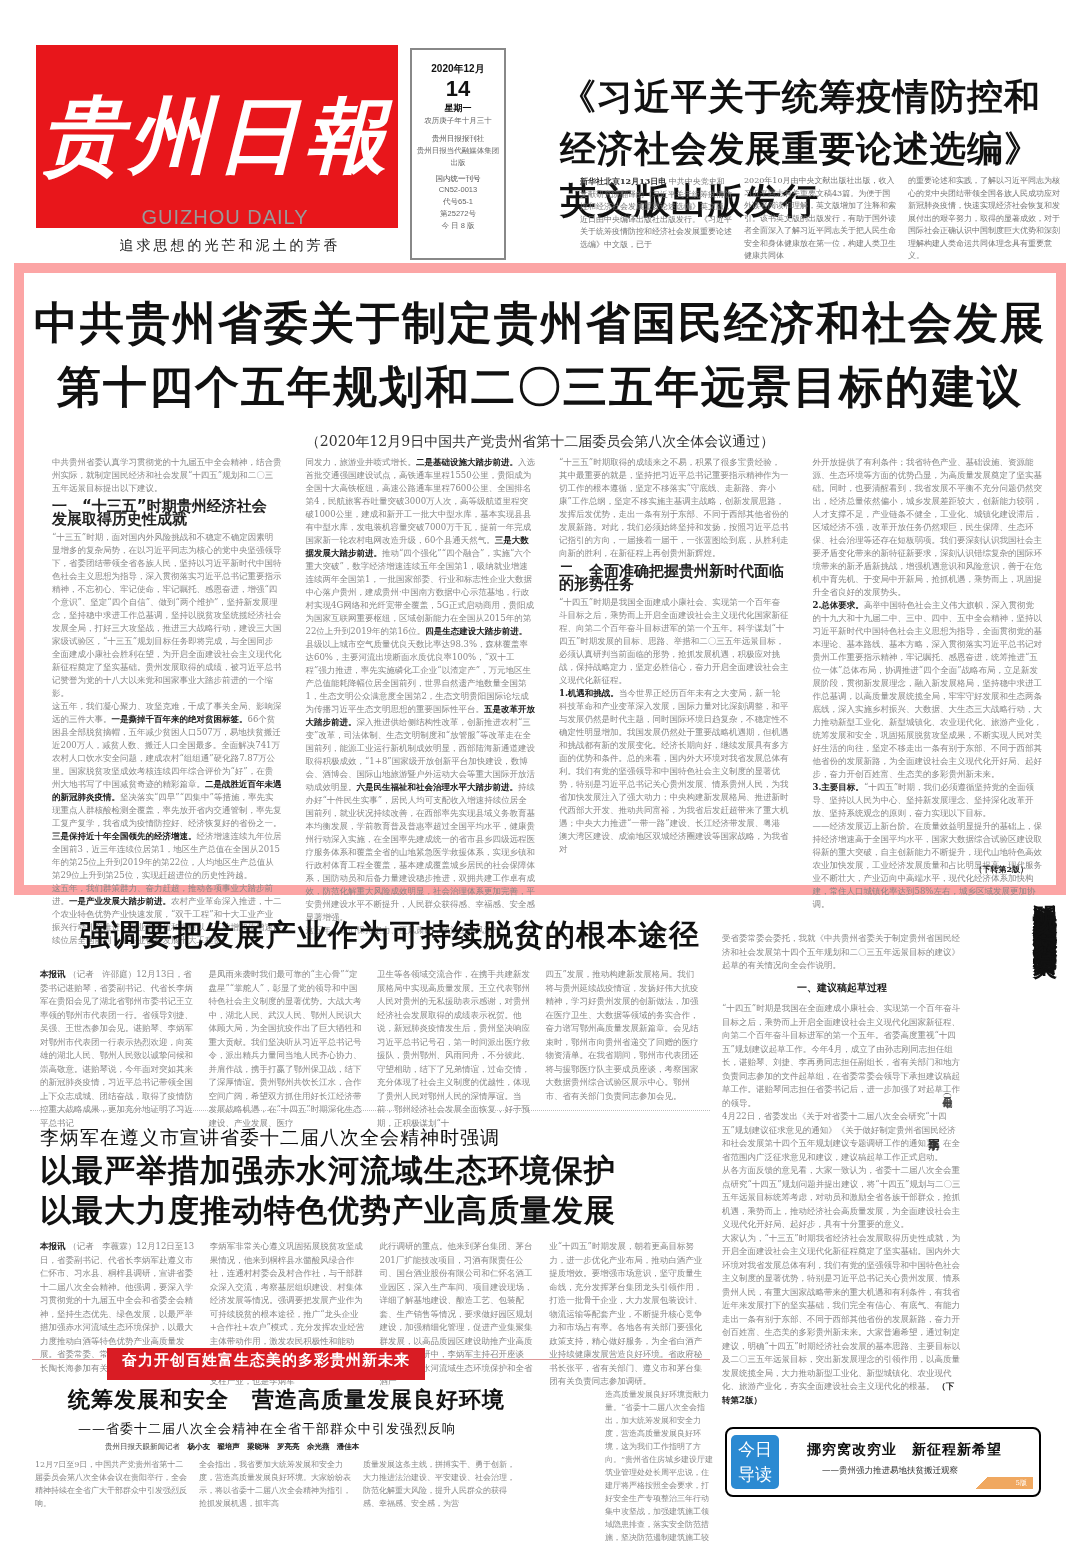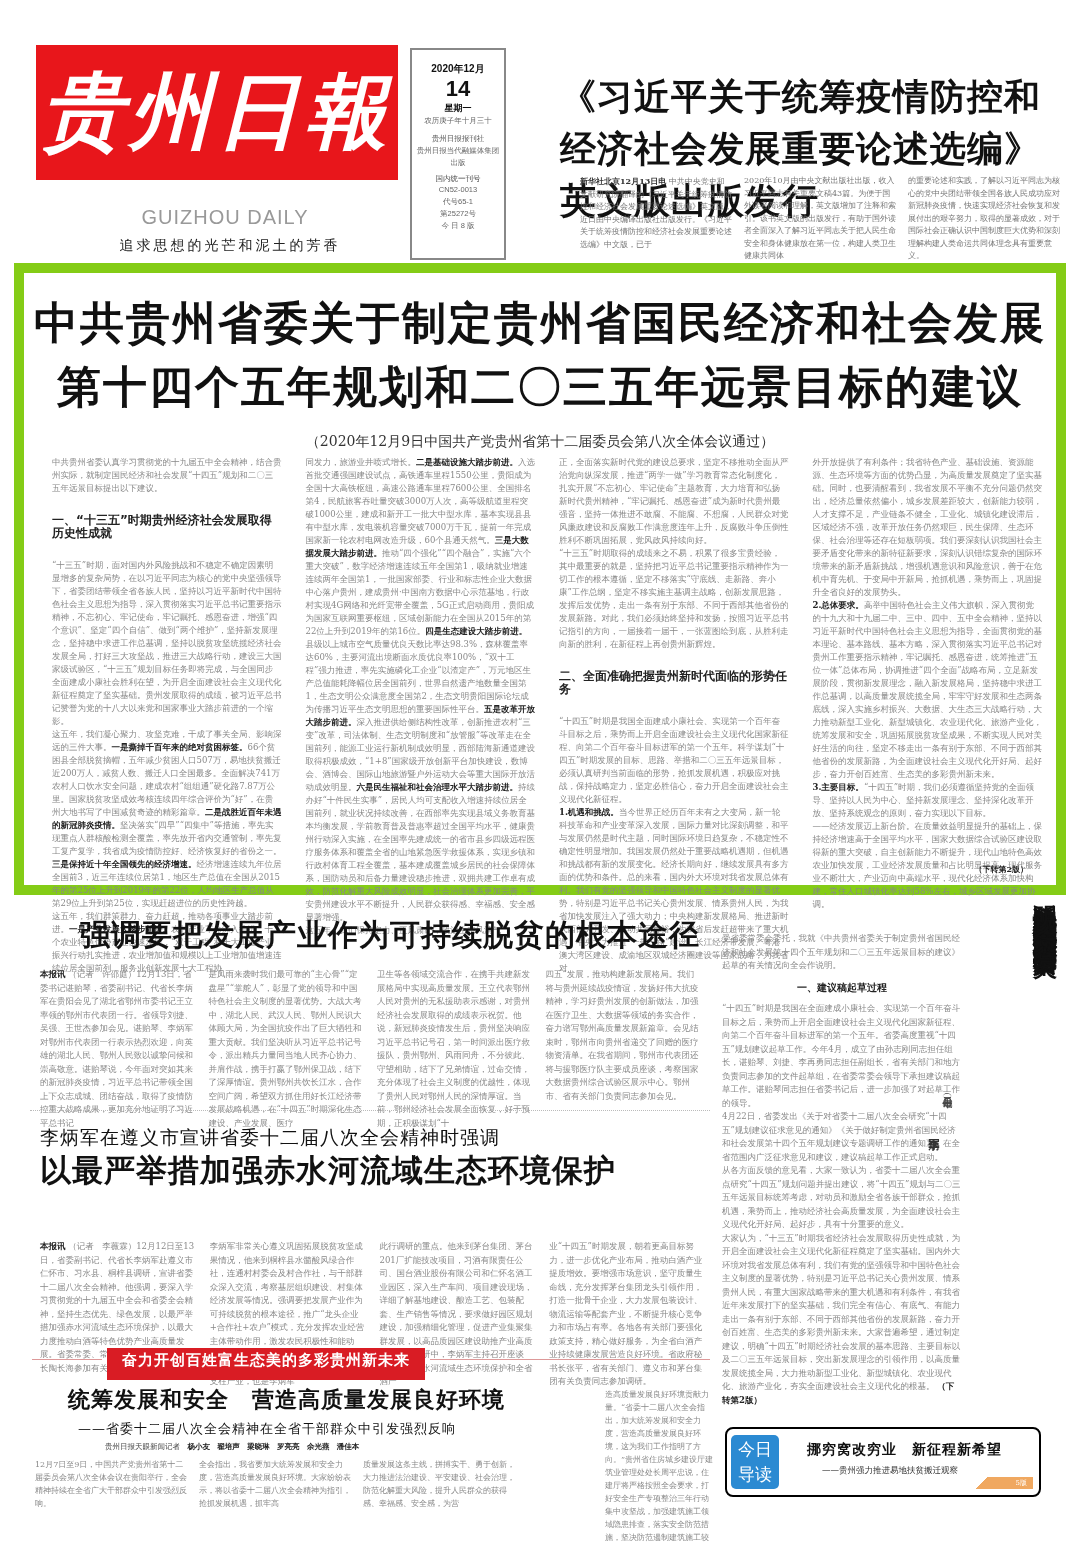--- a/index.html
+++ b/index.html
@@ -1,37 +1,37 @@
 <!DOCTYPE html>
 <html><head>
 <meta charset="utf-8">
 <style>
   * { box-sizing: border-box; margin: 0; padding: 0; }
   body { width: 1080px; height: 1542px; background: #ffffff; font-family: "DejaVu Serif", serif; color: #111; position: relative; overflow: hidden; }
   .abs { position: absolute; }
-  .masthead { left: 36px; top: 45px; width: 362px; height: 135px; background: #e8161b; display: flex; align-items: center; justify-content: center; }
+  .masthead { left: 36px; top: 45px; width: 362px; height: 183px; background: #e8161b; display: flex; align-items: center; justify-content: center; }
   .masthead-title { color: #fff; font-family: "DejaVu Serif", serif; font-weight: bold; font-size: 82px; letter-spacing: 6px; font-style: italic; }
   .english-name { left: 140px; top: 206px; width: 170px; text-align: center; font-family: "Liberation Sans", sans-serif; font-size: 20px; color: #999; letter-spacing: 1px; }
   .slogan { left: 110px; top: 237px; width: 240px; text-align: center; font-size: 14px; letter-spacing: 3px; color: #222; }
   .infobox { left: 410px; top: 48px; width: 96px; height: 212px; border: 2px solid #888; text-align: center; font-family: "Liberation Sans", sans-serif; padding-top: 12px; }
   .infobox .date { font-size: 10px; font-weight: bold; }
   .infobox .day { font-size: 22px; font-weight: bold; line-height: 26px; }
   .infobox .weekday { font-size: 9px; font-weight: bold; }
   .infobox .small { font-size: 7.5px; color: #666; line-height: 12px; }
   .infobox .pub { font-size: 7.5px; color: #555; line-height: 12px; margin-top: 6px; }
   .infobox .meta { font-size: 7.5px; color: #444; line-height: 11px; margin-top: 4px; }
   .top-headline { left: 560px; top: 70px; width: 500px; font-size: 36px; font-weight: bold; line-height: 52px; letter-spacing: 1px; }
   .top-body { left: 580px; top: 175px; width: 480px; display: grid; grid-template-columns: repeat(3, 1fr); gap: 12px; font-size: 8px; line-height: 12.5px; color: #777; }
   .top-body b { color: #333; }
-  .feature-box { left: 14px; top: 263px; width: 1052px; height: 632px; background: #84cc16; padding: 10px; }
+  .feature-box { left: 14px; top: 263px; width: 1052px; height: 632px; background: #fca5a5; padding: 10px; }
   .feature-inner { width: 100%; height: 100%; background: #fff; position: relative; }
   .feature-title { position: absolute; left: 0; top: 18px; width: 100%; text-align: center; font-family: "DejaVu Sans", sans-serif; font-weight: bold; font-size: 44px; line-height: 64px; letter-spacing: 2px; }
   .feature-sub { position: absolute; left: 0; top: 160px; width: 100%; text-align: center; font-size: 14px; color: #333; }
   .feature-body { position: absolute; left: 28px; top: 183px; width: 990px; display: grid; grid-template-columns: repeat(4, 1fr); gap: 24px; font-size: 8.5px; line-height: 13px; color: #888; }
-  .feature-body h4 { color: #222; font-size: 12px; margin: 19px 0; font-family: "DejaVu Sans", sans-serif; }
+  .feature-body h4 { color: #222; font-size: 15px; margin: 5px 0; font-family: "DejaVu Sans", sans-serif; }
   .feature-body b { color: #222; }
   .cont { position: absolute; right: 28px; bottom: 10px; font-size: 8px; font-weight: bold; color: #222; }
   .art2-title { left: 80px; top: 915px; font-size: 30px; font-weight: bold; letter-spacing: 1px; }
   .art2-body { left: 40px; top: 968px; width: 660px; display: grid; grid-template-columns: repeat(4, 1fr); gap: 14px; font-size: 8.5px; line-height: 13.5px; color: #888; }
   .art2-body b { color: #222; }
   .dotted { left: 30px; top: 1110px; width: 680px; border-top: 1px dotted #bbb; }
   .art3-kicker { left: 40px; top: 1125px; font-family: "DejaVu Sans", sans-serif; font-size: 19px; letter-spacing: 1px; }
   .art3-title { left: 40px; top: 1150px; font-size: 31px; font-weight: bold; line-height: 40px; letter-spacing: 1px; }
   .art3-body { left: 40px; top: 1240px; width: 665px; display: grid; grid-template-columns: repeat(4, 1fr); gap: 14px; font-size: 8.5px; line-height: 13.5px; color: #888; }
   .art3-body b { color: #222; }
@@ -99,21 +99,20 @@
         <h4>一、“十三五”时期贵州经济社会发展取得历史性成就</h4>
         <p>“十三五”时期，面对国内外风险挑战和不稳定不确定因素明显增多的复杂局势，在以习近平同志为核心的党中央坚强领导下，省委团结带领全省各族人民，坚持以习近平新时代中国特色社会主义思想为指导，深入贯彻落实习近平总书记重要指示精神，不忘初心、牢记使命，牢记嘱托、感恩奋进，增强“四个意识”、坚定“四个自信”、做到“两个维护”，坚持新发展理念，坚持稳中求进工作总基调，坚持以脱贫攻坚统揽经济社会发展全局，打好三大攻坚战，推进三大战略行动，建设三大国家级试验区，“十三五”规划目标任务即将完成，与全国同步全面建成小康社会胜利在望，为开启全面建设社会主义现代化新征程奠定了坚实基础。贵州发展取得的成绩，被习近平总书记赞誉为党的十八大以来党和国家事业大踏步前进的一个缩影。</p>
         <p><span>这五年，我们凝心聚力、攻坚克难，干成了事关全局、影响深远的三件大事。</span><b>一是撕掉千百年来的绝对贫困标签。</b><span>66个贫困县全部脱贫摘帽，五年减少贫困人口507万，易地扶贫搬迁近200万人，减贫人数、搬迁人口全国最多。全面解决741万农村人口饮水安全问题，建成农村“组组通”硬化路7.87万公里。国家脱贫攻坚成效考核连续四年综合评价为“好”，在贵州大地书写了中国减贫奇迹的精彩篇章。</span><b>二是战胜近百年未遇的新冠肺炎疫情。</b><span>坚决落实“四早”“四集中”等措施，率先实现重点人群核酸检测全覆盖，率先放开省内交通管制，率先复工复产复学，我省成为疫情防控好、经济恢复好的省份之一。</span><b>三是保持近十年全国领先的经济增速。</b><span>经济增速连续九年位居全国前3，近三年连续位居第1，地区生产总值在全国从2015年的第25位上升到2019年的第22位，人均地区生产总值从第29位上升到第25位，实现赶超进位的历史性跨越。</span></p>
         <p><span>这五年，我们群策群力、奋力赶超，推动各项事业大踏步前进。</span><b>一是产业发展大踏步前进。</b><span>农村产业革命深入推进，十二个农业特色优势产业快速发展，“双千工程”和十大工业产业振兴行动扎实推进，农业增加值和规模以上工业增加值增速连续位居全国前列，服务业创新发展十大工程协</span></p>
       </div>
       <div>
         <p><span>同发力，旅游业井喷式增长。</span><b>二是基础设施大踏步前进。</b><span>入选首批交通强国建设试点，高铁通车里程1550公里，贵阳成为全国十大高铁枢纽，高速公路通车里程7600公里、全国排名第4，民航旅客吞吐量突破3000万人次，高等级航道里程突破1000公里，建成和新开工一批大中型水库，基本实现县县有中型水库，发电装机容量突破7000万千瓦，提前一年完成国家新一轮农村电网改造升级，60个县通天然气。</span><b>三是大数据发展大踏步前进。</b><span>推动“四个强化”“四个融合”，实施“六个重大突破”，数字经济增速连续五年全国第1，吸纳就业增速连续两年全国第1，一批国家部委、行业和标志性企业大数据中心落户贵州，建成贵州·中国南方数据中心示范基地，行政村实现4G网络和光纤宽带全覆盖，5G正式启动商用，贵阳成为国家互联网重要枢纽，区域创新能力在全国从2015年的第22位上升到2019年的第16位。</span><b>四是生态建设大踏步前进。</b><span>县级以上城市空气质量优良天数比率达98.3%，森林覆盖率达60%，主要河流出境断面水质优良率100%，“双十工程”强力推进，率先实施磷化工企业“以渣定产”，万元地区生产总值能耗降幅位居全国前列，世界自然遗产地数量全国第1，生态文明公众满意度全国第2，生态文明贵阳国际论坛成为传播习近平生态文明思想的重要国际性平台。</span><b>五是改革开放大踏步前进。</b><span>深入推进供给侧结构性改革，创新推进农村“三变”改革，司法体制、生态文明制度和“放管服”等改革走在全国前列，能源工业运行新机制成效明显，西部陆海新通道建设取得积极成效，“1+8”国家级开放创新平台加快建设，数博会、酒博会、国际山地旅游暨户外运动大会等重大国际开放活动成效明显。</span><b>六是民生福祉和社会治理水平大踏步前进。</b><span>持续办好“十件民生实事”，居民人均可支配收入增速持续位居全国前列，就业状况持续改善，在西部率先实现县域义务教育基本均衡发展，学前教育普及普惠率超过全国平均水平，健康贵州行动深入实施，在全国率先建成统一的省市县乡四级远程医疗服务体系和覆盖全省的山地紧急医学救援体系，实现乡镇和行政村体育工程全覆盖，基本建成覆盖城乡居民的社会保障体系，国防动员和后备力量建设稳步推进，双拥共建工作卓有成效，防范化解重大风险成效明显，社会治理体系更加完善，平安贵州建设水平不断提升，人民群众获得感、幸福感、安全感显著增强。</span></p>
         <p>这五年，我们保持定力、正风肃纪，政治生态风清气</p>
       </div>
       <div>
-        <p>正，全面落实新时代党的建设总要求，坚定不移推动全面从严治党向纵深发展，推进“两学一做”学习教育常态化制度化，扎实开展“不忘初心、牢记使命”主题教育，大力培育和弘扬新时代贵州精神，“牢记嘱托、感恩奋进”成为新时代贵州最强音，坚持一体推进不敢腐、不能腐、不想腐，人民群众对党风廉政建设和反腐败工作满意度连年上升，反腐败斗争压倒性胜利不断巩固拓展，党风政风持续向好。</p>
         <p>“十三五”时期取得的成绩来之不易，积累了很多宝贵经验，其中最重要的就是，坚持把习近平总书记重要指示精神作为一切工作的根本遵循，坚定不移落实“守底线、走新路、奔小康”工作总纲，坚定不移实施主基调主战略，创新发展思路，发挥后发优势，走出一条有别于东部、不同于西部其他省份的发展新路。对此，我们必须始终坚持和发扬，按照习近平总书记指引的方向，一届接着一届干，一张蓝图绘到底，从胜利走向新的胜利，在新征程上再创贵州新辉煌。</p>
         <h4>二、全面准确把握贵州新时代面临的形势任务</h4>
         <p>“十四五”时期是我国全面建成小康社会、实现第一个百年奋斗目标之后，乘势而上开启全面建设社会主义现代化国家新征程、向第二个百年奋斗目标进军的第一个五年。科学谋划“十四五”时期发展的目标、思路、举措和二〇三五年远景目标，必须认真研判当前面临的形势，抢抓发展机遇，积极应对挑战，保持战略定力，坚定必胜信心，奋力开启全面建设社会主义现代化新征程。</p>
         <p><b>1.机遇和挑战。</b><span>当今世界正经历百年未有之大变局，新一轮科技革命和产业变革深入发展，国际力量对比深刻调整，和平与发展仍然是时代主题，同时国际环境日趋复杂，不稳定性不确定性明显增加。我国发展仍然处于重要战略机遇期，但机遇和挑战都有新的发展变化。经济长期向好，继续发展具有多方面的优势和条件。总的来看，国内外大环境对我省发展总体有利。我们有党的坚强领导和中国特色社会主义制度的显著优势，特别是习近平总书记关心贵州发展、情系贵州人民，为我省加快发展注入了强大动力；中央构建新发展格局、推进新时代西部大开发、推动共同富裕，为我省后发赶超带来了重大机遇；中央大力推进“一带一路”建设、长江经济带发展、粤港澳大湾区建设、成渝地区双城经济圈建设等国家战略，为我省对</span></p>
       </div>
       <div>
         <p>外开放提供了有利条件；我省特色产业、基础设施、资源能源、生态环境等方面的优势凸显，为高质量发展奠定了坚实基础。同时，也要清醒看到，我省发展不平衡不充分问题仍然突出，经济总量依然偏小，城乡发展差距较大，创新能力较弱，人才支撑不足，产业链条不健全，工业化、城镇化建设滞后，区域经济不强，改革开放任务仍然艰巨，民生保障、生态环保、社会治理等还存在短板弱项。我们要深刻认识我国社会主要矛盾变化带来的新特征新要求，深刻认识错综复杂的国际环境带来的新矛盾新挑战，增强机遇意识和风险意识，善于在危机中育先机、于变局中开新局，抢抓机遇，乘势而上，巩固提升全省良好的发展势头。</p>
         <p><b>2.总体要求。</b><span>高举中国特色社会主义伟大旗帜，深入贯彻党的十九大和十九届二中、三中、四中、五中全会精神，坚持以习近平新时代中国特色社会主义思想为指导，全面贯彻党的基本理论、基本路线、基本方略，深入贯彻落实习近平总书记对贵州工作重要指示精神，牢记嘱托、感恩奋进，统筹推进“五位一体”总体布局，协调推进“四个全面”战略布局，立足新发展阶段，贯彻新发展理念，融入新发展格局，坚持稳中求进工作总基调，以高质量发展统揽全局，牢牢守好发展和生态两条底线，深入实施乡村振兴、大数据、大生态三大战略行动，大力推动新型工业化、新型城镇化、农业现代化、旅游产业化，统筹发展和安全，巩固拓展脱贫攻坚成果，不断实现人民对美好生活的向往，坚定不移走出一条有别于东部、不同于西部其他省份的发展新路，为全面建设社会主义现代化开好局、起好步，奋力开创百姓富、生态美的多彩贵州新未来。</span></p>
         <p><b>3.主要目标。</b><span>“十四五”时期，我们必须遵循坚持党的全面领导、坚持以人民为中心、坚持新发展理念、坚持深化改革开放、坚持系统观念的原则，奋力实现以下目标。</span></p>
         <p>——经济发展迈上新台阶。在质量效益明显提升的基础上，保持经济增速高于全国平均水平，国家大数据综合试验区建设取得新的重大突破，自主创新能力不断提升，现代山地特色高效农业加快发展，工业经济发展质量和占比明显提高，现代服务业不断壮大，产业迈向中高端水平，现代化经济体系加快构建，常住人口城镇化率达到58%左右，城乡区域发展更加协调。</p>
@@ -129,20 +128,21 @@
   <div>是凤雨来袭时我们最可靠的“主心骨”“定盘星”“掌舵人”，彰显了党的领导和中国特色社会主义制度的显著优势。大战大考中，湖北人民、武汉人民、鄂州人民识大体顾大局，为全国抗疫作出了巨大牺牲和重大贡献。我们坚决听从习近平总书记号令，派出精兵力量同当地人民齐心协力、并肩作战，携手打赢了鄂州保卫战，结下了深厚情谊。贵州鄂州共饮长江水，合作空间广阔，希望双方抓住用好长江经济带发展战略机遇，在“十四五”时期深化生态建设、产业发展、医疗</div>
   <div>卫生等各领域交流合作，在携手共建新发展格局中实现高质量发展。王立代表鄂州人民对贵州的无私援助表示感谢，对贵州经济社会发展取得的成绩表示祝贺。他说，新冠肺炎疫情发生后，贵州坚决响应习近平总书记号召，第一时间派出医疗救援队，贵州鄂州、风雨同舟，不分彼此、守望相助，结下了兄弟情谊，过命交情，充分体现了社会主义制度的优越性，体现了贵州人民对鄂州人民的深情厚谊。当前，鄂州经济社会发展全面恢复，好于预期，正积极谋划“十</div>
   <div>四五”发展，推动构建新发展格局。我们将与贵州延续战疫情谊，发扬好伟大抗疫精神，学习好贵州发展的创新做法，加强在医疗卫生、大数据等领域的务实合作，奋力谱写鄂州高质量发展新篇章。会见结束时，鄂州市向贵州省递交了回赠的医疗物资清单。在我省期间，鄂州市代表团还将与援鄂医疗队主要成员座谈，考察国家大数据贵州综合试验区展示中心。鄂州市、省有关部门负责同志参加会见。</div>
 </div>
 
 <div class="abs dotted"></div>
 
 <div class="abs art3-kicker">李炳军在遵义市宣讲省委十二届八次全会精神时强调</div>
 <div class="abs art3-title">
   <div>以最严举措加强赤水河流域生态环境保护</div>
+  <div>以最大力度推动特色优势产业高质量发展</div>
 </div>
 <div class="abs art3-body">
   <div><b>本报讯</b> <span>（记者　李薇霖）</span><span>12月12日至13日，省委副书记、代省长李炳军赴遵义市仁怀市、习水县、桐梓县调研，宣讲省委十二届八次全会精神。他强调，要深入学习贯彻党的十九届五中全会和省委全会精神，坚持生态优先、绿色发展，以最严举措加强赤水河流域生态环境保护，以最大力度推动白酒等特色优势产业高质量发展。省委常委、常务副省长李再勇，副省长陶长海参加有关活动。</span></div>
   <div>李炳军非常关心遵义巩固拓展脱贫攻坚成果情况，他来到桐梓县水髓酸风绿合作社，连通村村委会及村合作社，与干部群众深入交流，考察基层组织建设、村集体经济发展等情况。强调要把发展产业作为可持续脱贫的根本途径，推广“龙头企业+合作社+农户”模式，充分发挥农业经营主体带动作用，激发农民积极性和能动性，把特色产业抓上去，让群众腰包鼓起来。白酒产业是贵州特色优势产业和传统支柱产业，也是李炳军</div>
   <div>此行调研的重点。他来到茅台集团、茅台201厂扩能技改项目，习酒有限责任公司、国台酒业股份有限公司和仁怀名酒工业园区，深入生产车间、项目建设现场，详细了解基地建设、酿造工艺、包装配套、生产销售等情况，要求做好园区规划建设，加强精细化管理，促进产业集聚集群发展，以高品质园区建设助推产业高质量发展。调研中，李炳军主持召开座谈会，听取赤水河流域生态环境保护和全省酒产</div>
   <div>业“十四五”时期发展，朝着更高目标努力，进一步优化产业布局，推动白酒产业提质增效。要增强市场意识，坚守质量生命线，充分发挥茅台集团龙头引领作用，打造一批骨干企业，大力发展包装设计、物流运输等配套产业，不断提升核心竞争力和市场占有率。各地各有关部门要强化政策支持，精心做好服务，为全省白酒产业持续健康发展营造良好环境。省政府秘书长张平，省有关部门、遵义市和茅台集团有关负责同志参加调研。</div>
 </div>
 
 <div class="abs banner-line" style="left:32px;width:70px;"></div>
 <div class="abs banner-line" style="left:430px;width:280px;"></div>

